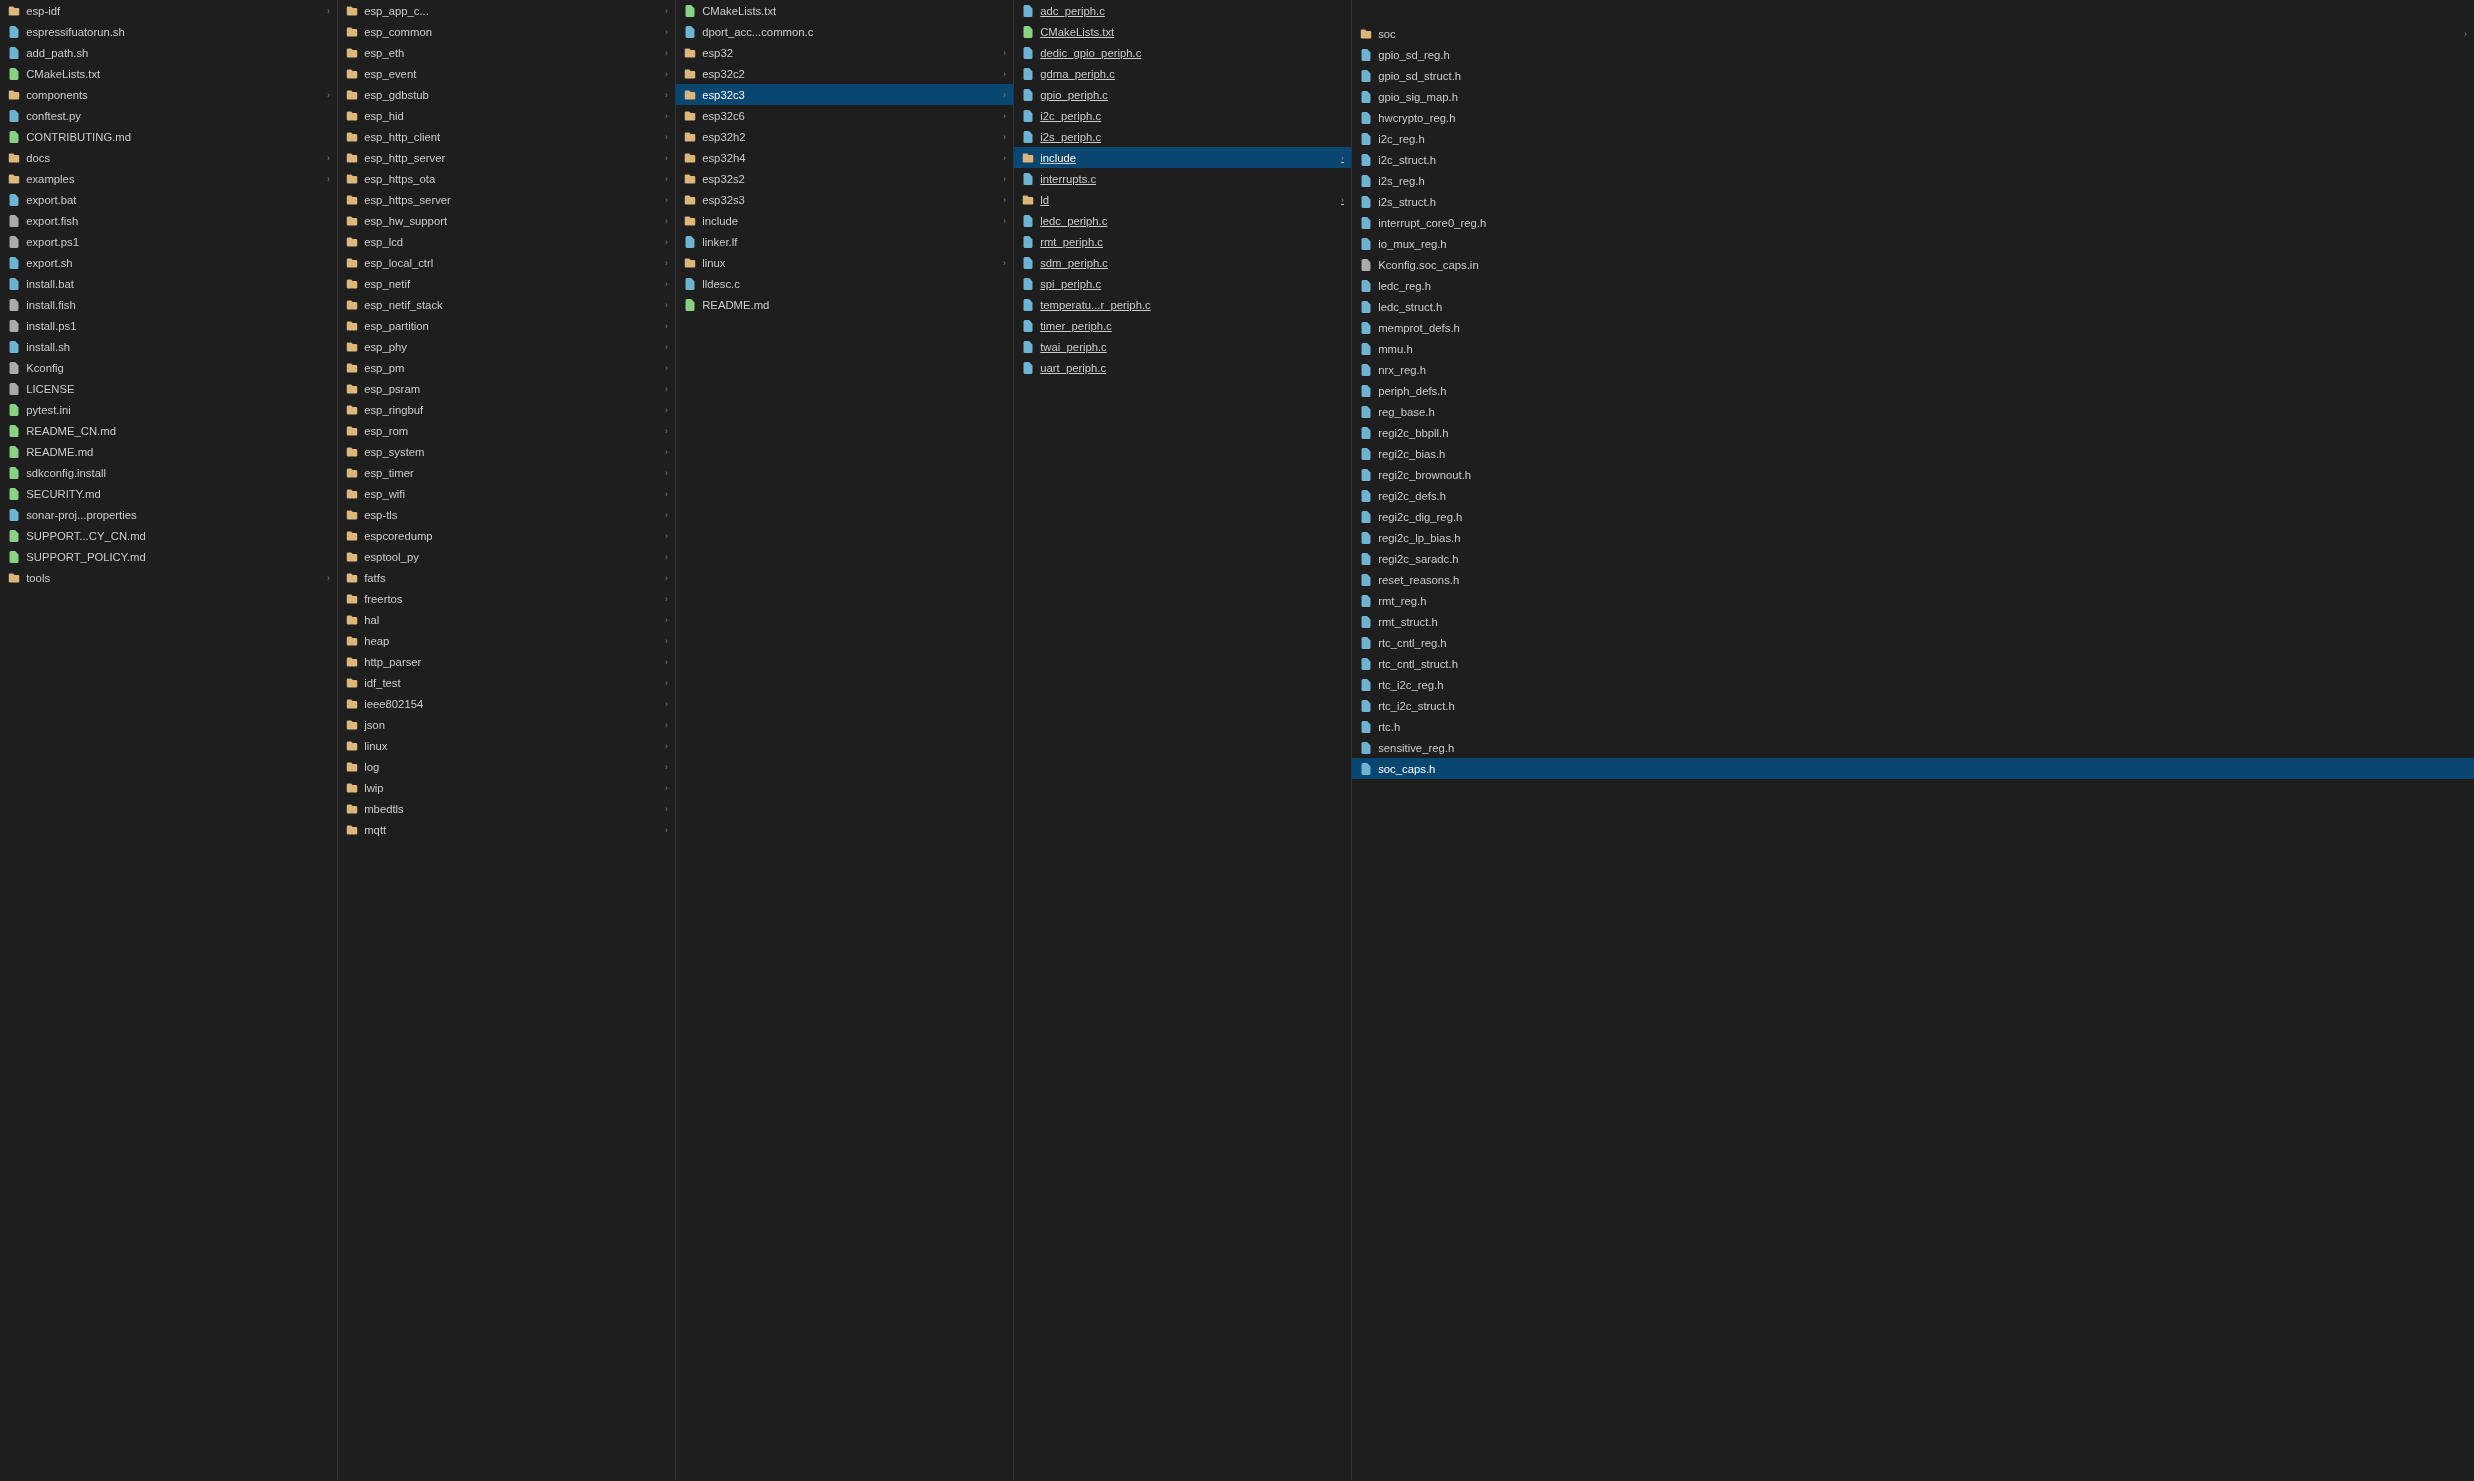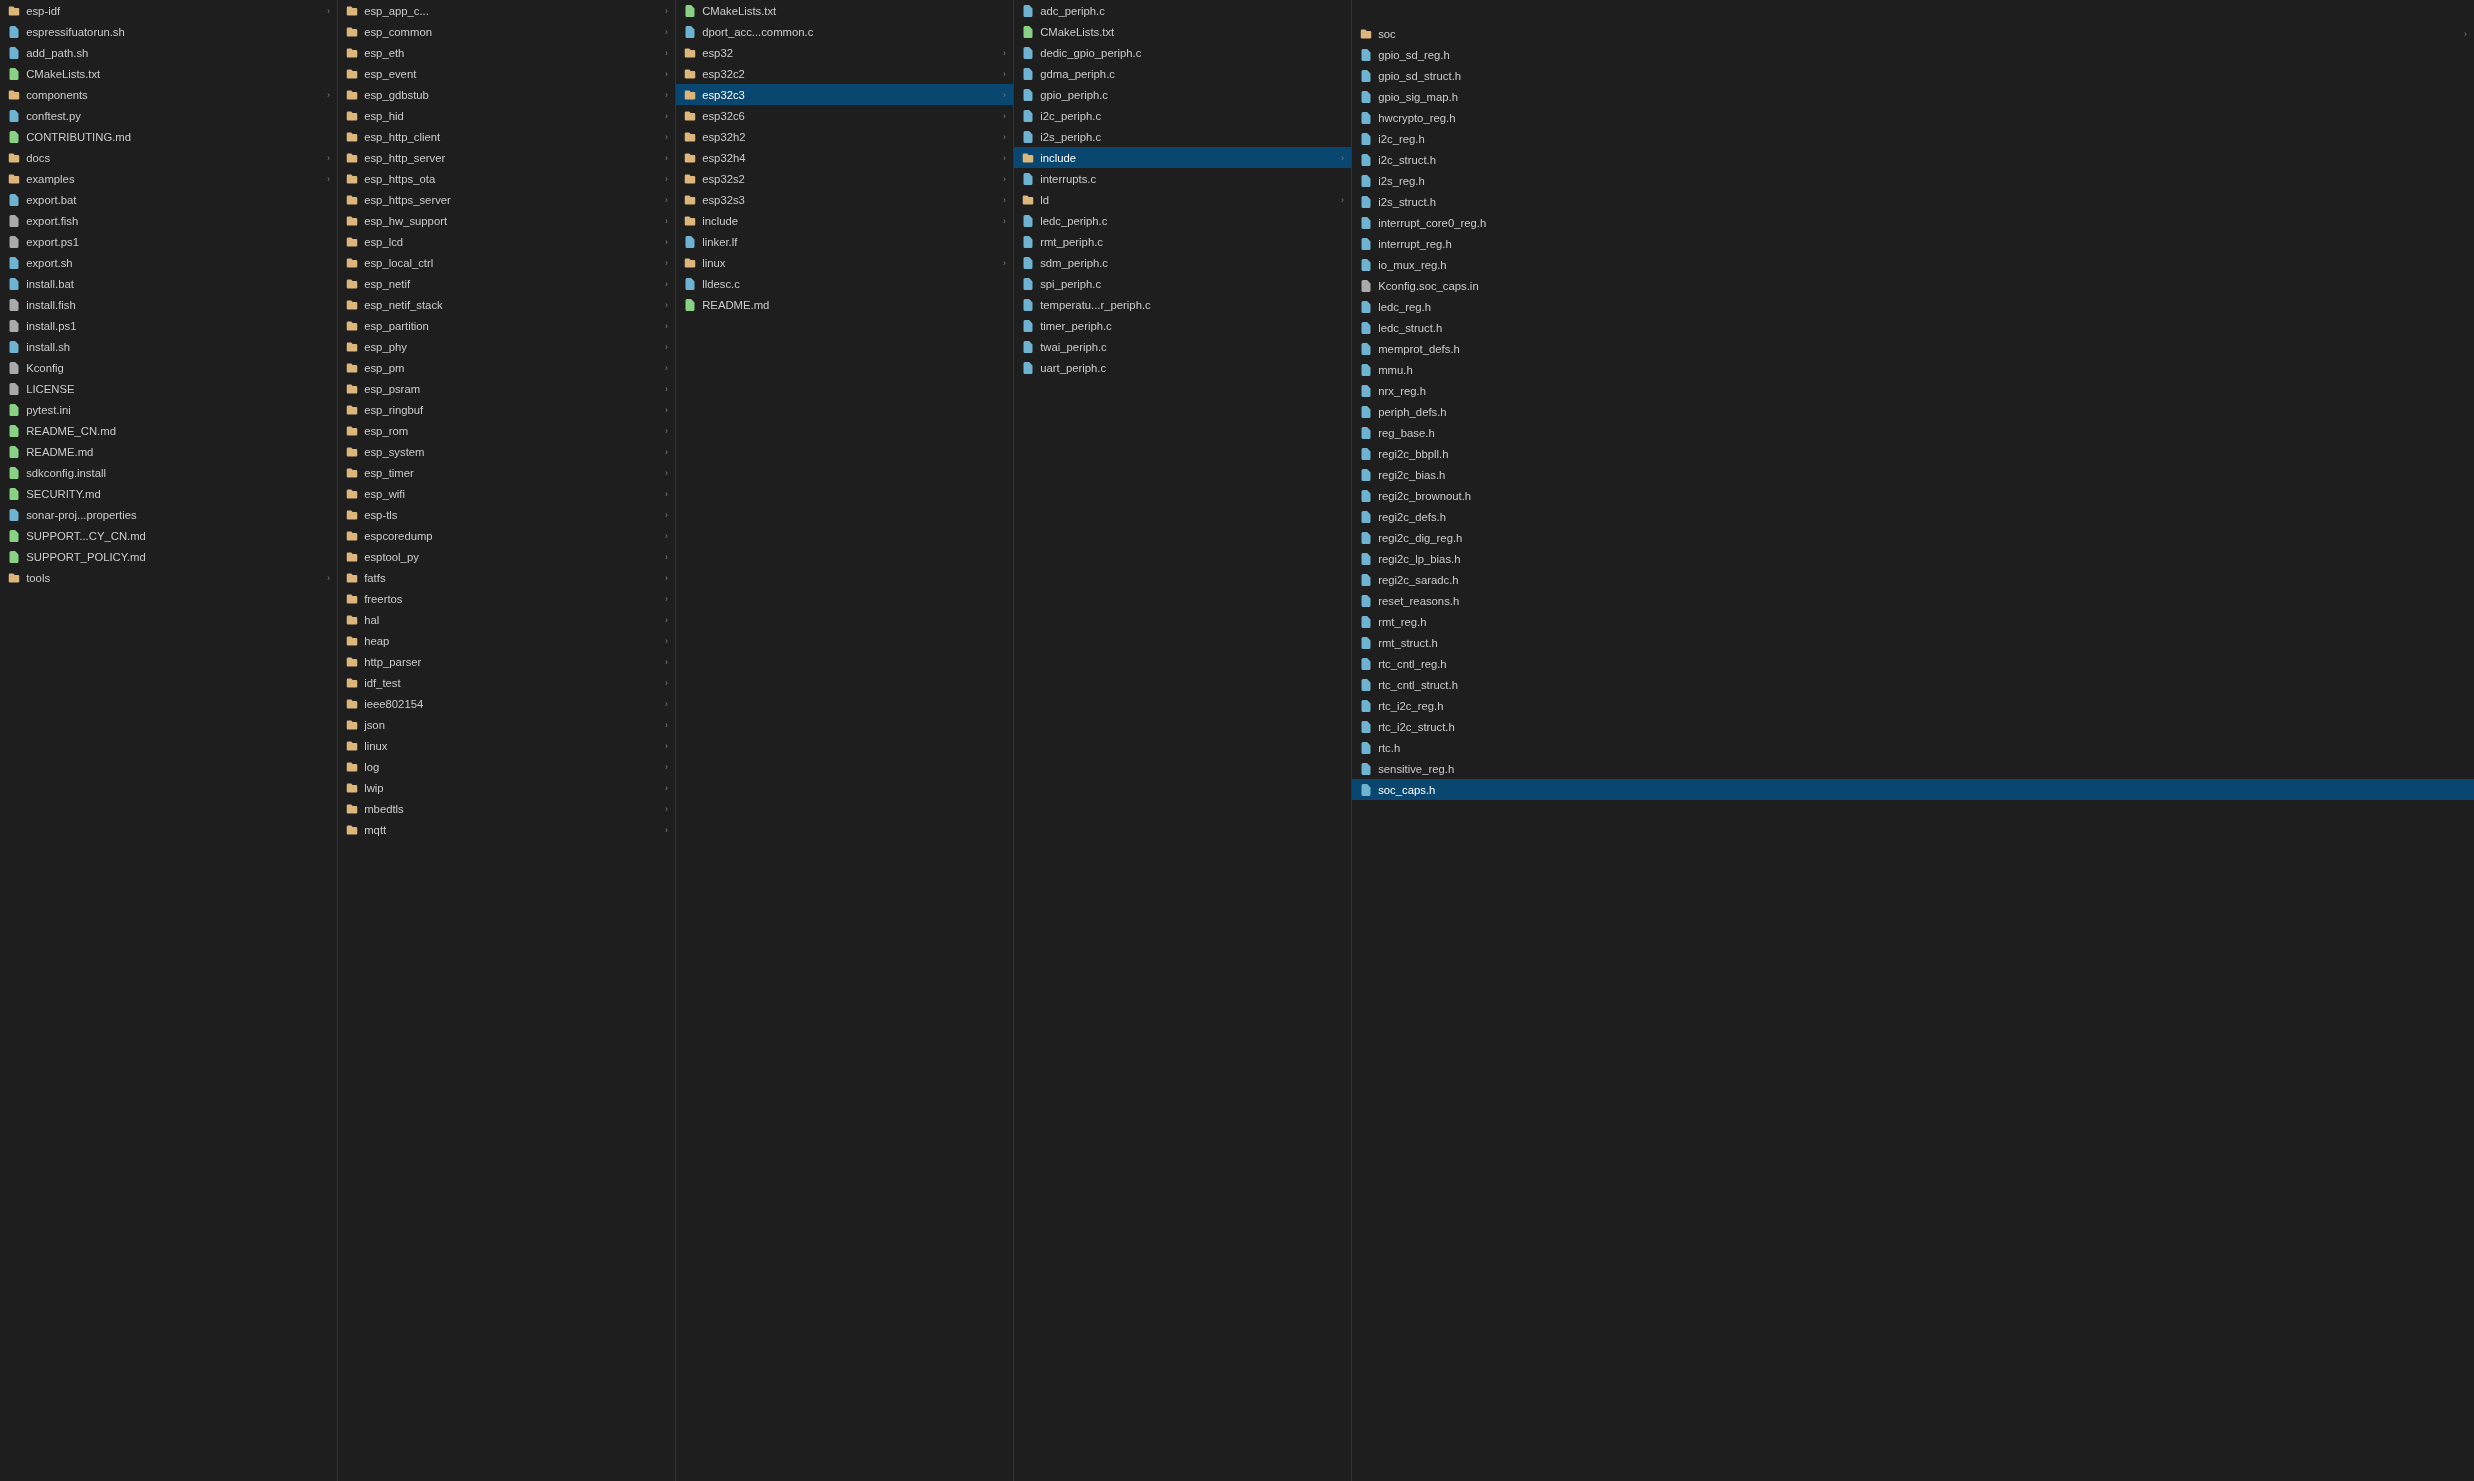--- a/index.html
+++ b/index.html
@@ -790,21 +790,21 @@
       </div>
       <div class="file-item">
         <span class="file-icon">
           <svg width="12" height="12" viewBox="0 0 16 16" fill="#89d185">
             <path d="M4 0a2 2 0 00-2 2v12a2 2 0 002 2h8a2 2 0 002-2V4.5L9.5 0H4zm5 0v4h3L9 0z"></path>
           </svg>
         </span>
         <span class="item-label">README.md</span>
       </div>
     </div>
-    <div class="column" style="width: 338px;">
+    <div class="column" style="width: 338px; text-decoration: underline;">
       <div class="file-item">
         <span class="file-icon">
           <svg width="12" height="12" viewBox="0 0 16 16" fill="#6fb3d2">
             <path d="M4 0a2 2 0 00-2 2v12a2 2 0 002 2h8a2 2 0 002-2V4.5L9.5 0H4zm5 0v4h3L9 0z"></path>
           </svg>
         </span>
         <span class="item-label">adc_periph.c</span>
       </div>
       <div class="file-item">
         <span class="file-icon">
@@ -1019,28 +1019,20 @@
         </span>
         <span class="item-label">i2s_struct.h</span>
       </div>
       <div class="file-item">
         <span class="file-icon">
           <svg width="12" height="12" viewBox="0 0 16 16" fill="#6fb3d2">
             <path d="M4 0a2 2 0 00-2 2v12a2 2 0 002 2h8a2 2 0 002-2V4.5L9.5 0H4zm5 0v4h3L9 0z"></path>
           </svg>
         </span>
         <span class="item-label">interrupt_core0_reg.h</span>
-      </div>
-      <div class="file-item">
-        <span class="file-icon">
-          <svg width="12" height="12" viewBox="0 0 16 16" fill="#6fb3d2">
-            <path d="M4 0a2 2 0 00-2 2v12a2 2 0 002 2h8a2 2 0 002-2V4.5L9.5 0H4zm5 0v4h3L9 0z"></path>
-          </svg>
-        </span>
-        <span class="item-label">interrupt_reg.h</span>
       </div>
       <div class="file-item">
         <span class="file-icon">
           <svg width="12" height="12" viewBox="0 0 16 16" fill="#6fb3d2">
             <path d="M4 0a2 2 0 00-2 2v12a2 2 0 002 2h8a2 2 0 002-2V4.5L9.5 0H4zm5 0v4h3L9 0z"></path>
           </svg>
         </span>
         <span class="item-label">io_mux_reg.h</span>
       </div>
       <div class="file-item">

